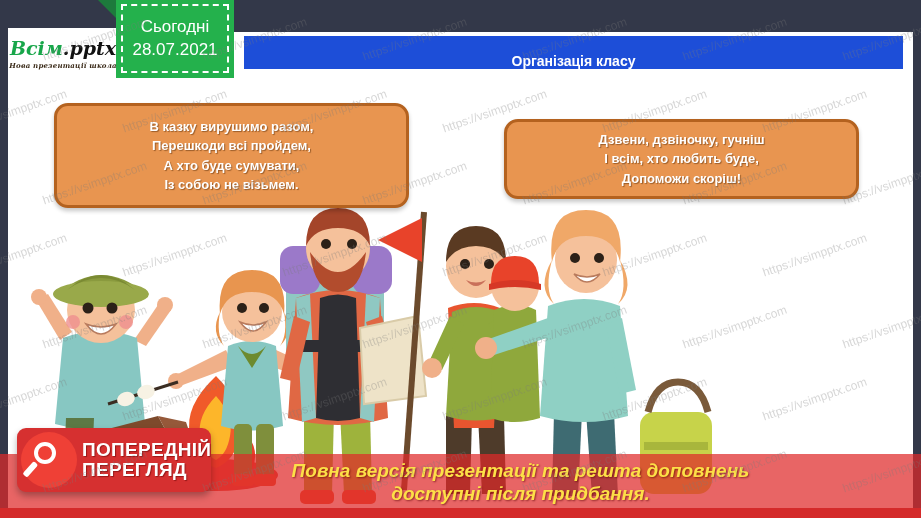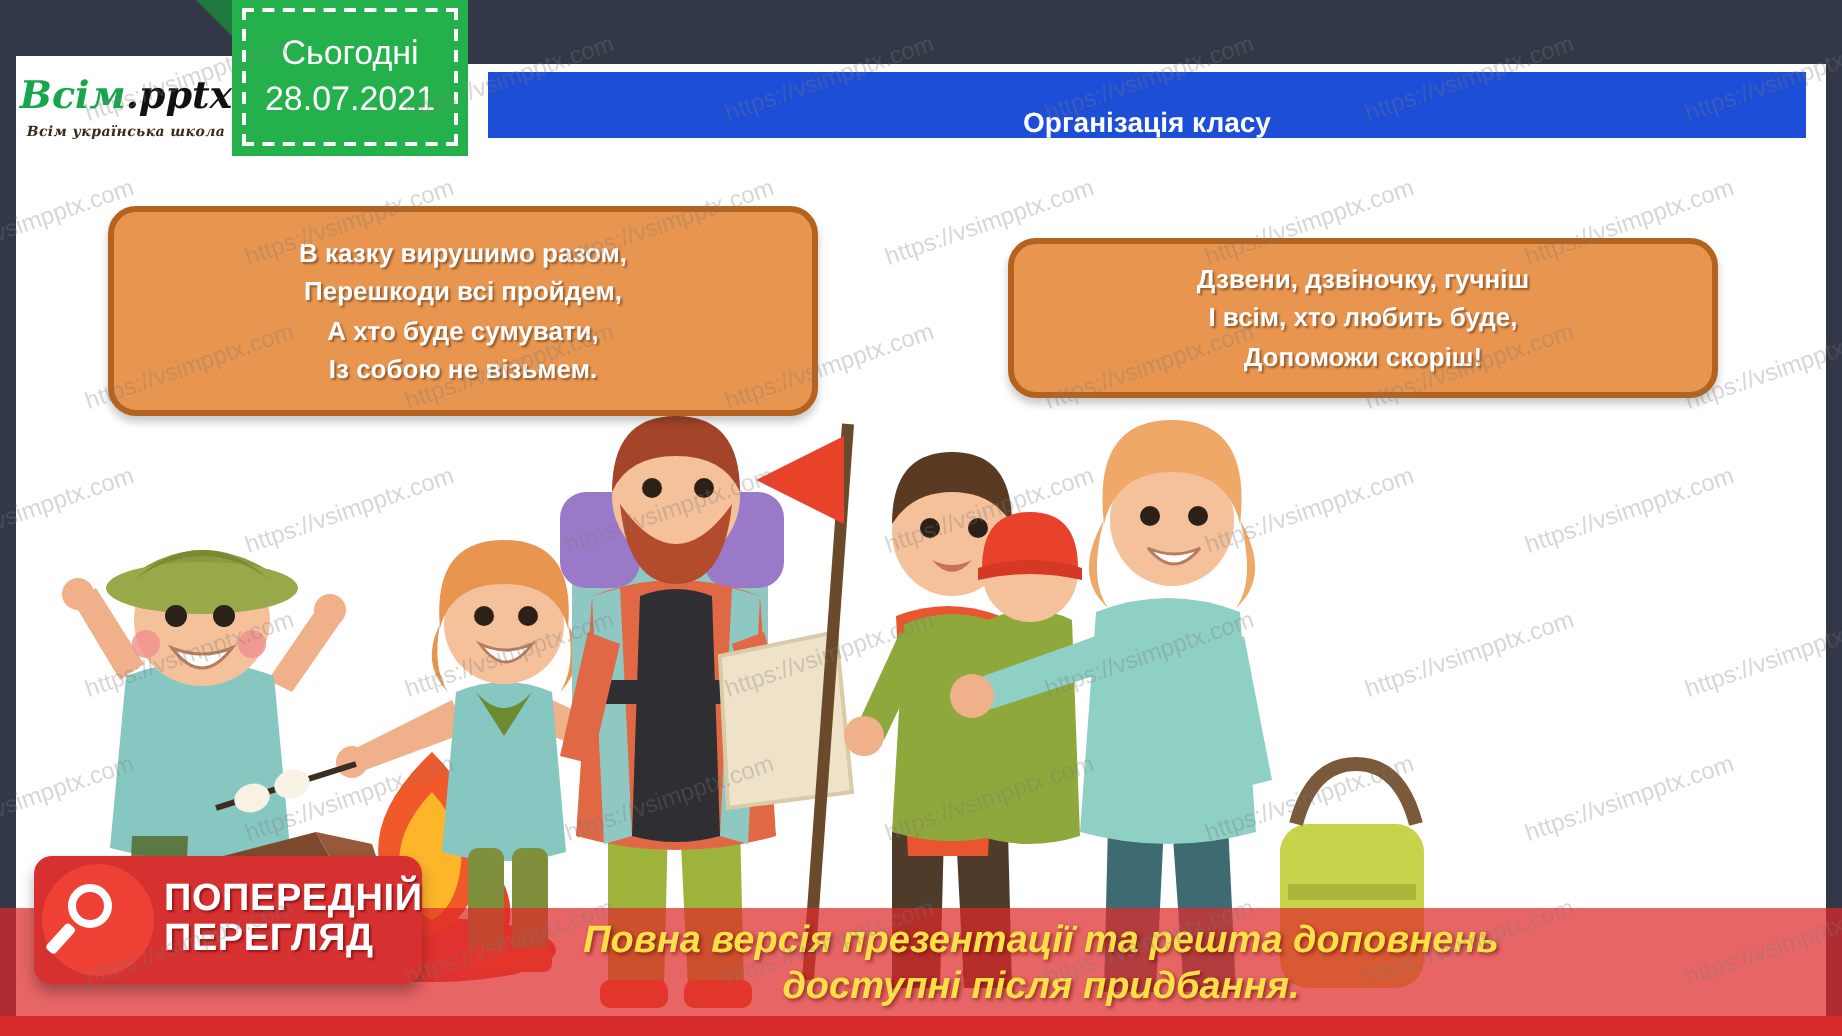--- a/index.html
+++ b/index.html
@@ -290,21 +290,21 @@
 
         <rect x="632" y="222" width="72" height="82" rx="14" fill="#c7d34a"></rect>
         <path d="M640 222 q8 -30 30 -30 q22 0 30 30" fill="none" stroke="#7a5a3a" stroke-width="7"></path>
         <rect x="636" y="252" width="64" height="8" fill="#a8b63c"></rect>
       </g>
     </svg>
   </div>
 
   <div class="logo-box">
     <div class="logo-main"><span class="g">Всім</span><span class="d">.pptx</span></div>
-    <div class="logo-sub">Всім українська школа</div>
+    <div class="logo-sub">Нова презентації школа</div>
   </div>
 
   <div class="date-fold"></div>
   <div class="date-badge">
     <span>Сьогодні</span>
     <span>28.07.2021</span>
   </div>
 
   <div class="header-bar">
     <span class="title">Організація класу</span>

